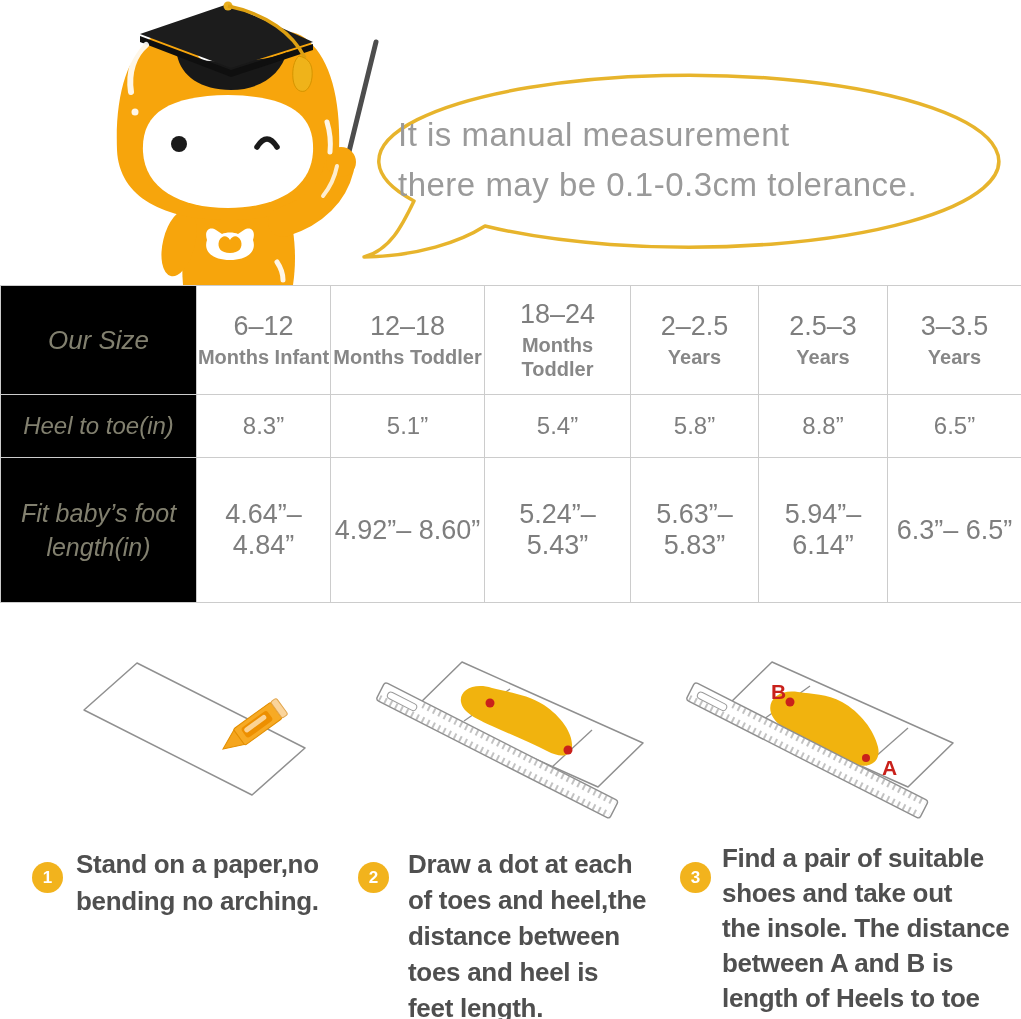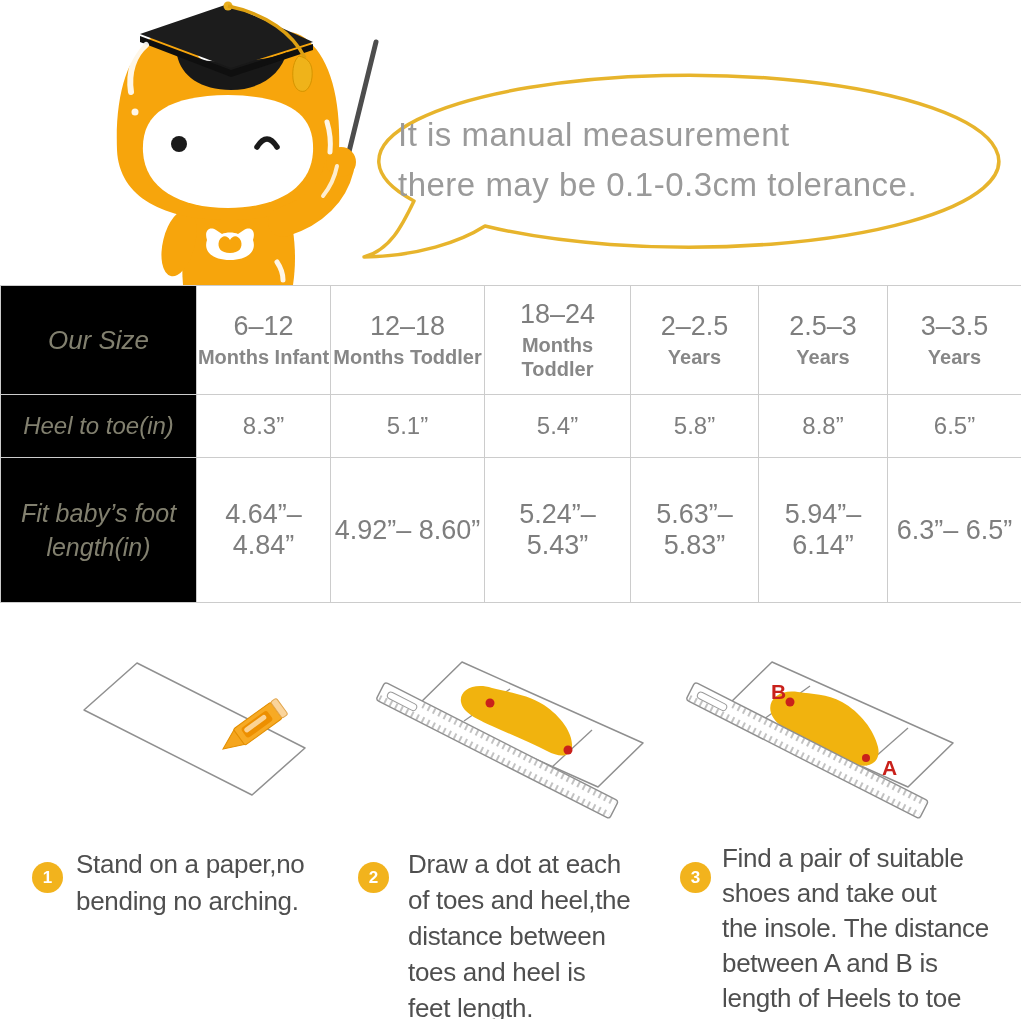--- a/index.html
+++ b/index.html
@@ -33,21 +33,21 @@
   .row-heel td{font-size:24px;}
   .row-fit td{font-size:27px;}
   
   .badge{
     position:absolute;width:31px;height:31px;border-radius:50%;
     background:#F2B31D;color:#ffffff;font-size:17px;font-weight:bold;
     display:flex;align-items:center;justify-content:center;
   }
   .step-text{
     position:absolute;color:#4f4f4f;font-size:26px;letter-spacing:-0.3px;
-    white-space:pre-line;font-weight:400;
+    white-space:pre-line;font-weight:700;
   }
   #step1-text{left:76px;top:846px;line-height:37px;}
   #step2-text{left:408px;top:846px;line-height:36px;}
   #step3-text{left:722px;top:841px;line-height:35px;}
 </style>
 </head>
 <body>
 
 <svg class="abs" style="left:95px;top:0;" width="330" height="285" viewBox="0 0 330 285">
 

